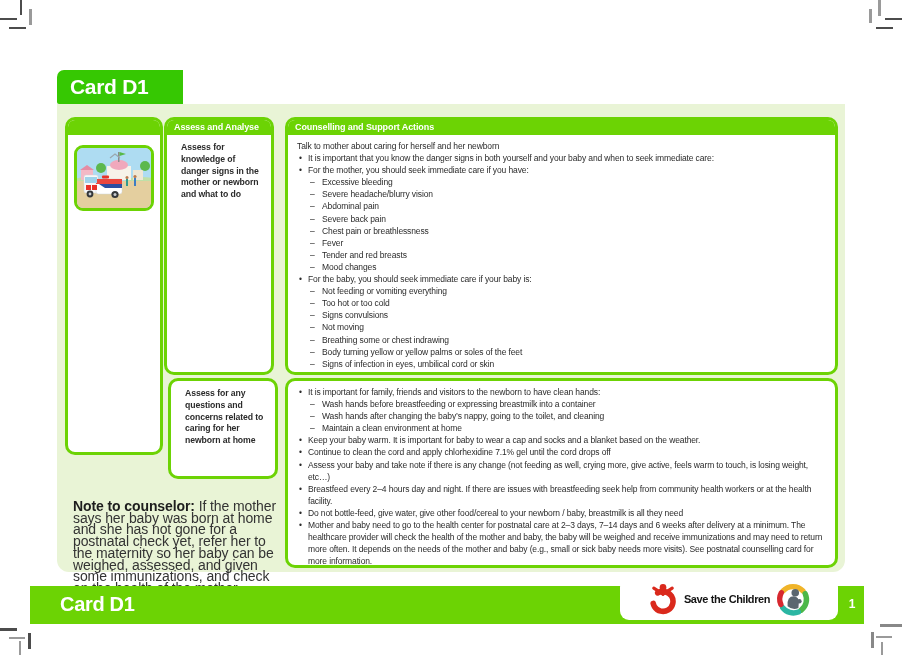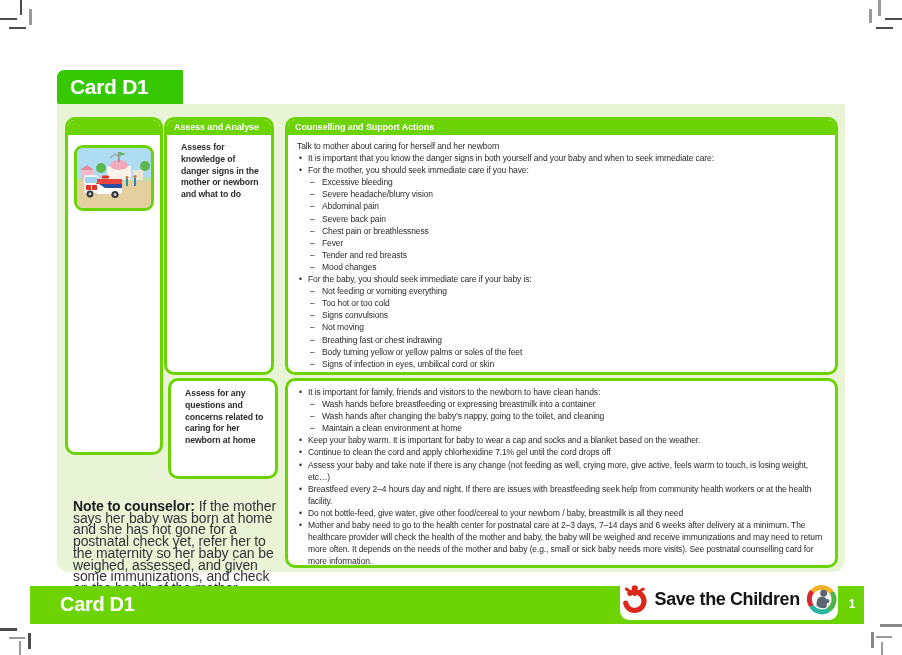--- a/index.html
+++ b/index.html
@@ -76,21 +76,21 @@
   .footer-card-label{
     position:absolute;left:60px;top:586px;height:38px;line-height:37px;
     color:#fff;font-weight:bold;font-size:20px;letter-spacing:-0.3px;
   }
   .logo-panel{
     position:absolute;left:620px;top:578px;width:218px;height:42px;
     background:#fff;border-radius:9px;display:flex;align-items:center;
     justify-content:center;gap:5px;
   }
   .stc-wordmark{
-    font-weight:bold;font-size:18px;color:#141414;letter-spacing:-0.4px;
+    font-weight:bold;font-size:11px;color:#141414;letter-spacing:-0.4px;
     white-space:nowrap;
   }
   .page-number{
     position:absolute;left:840px;top:586px;width:24px;height:38px;
     line-height:37px;text-align:center;color:#fff;font-weight:bold;font-size:12px;
   }
 </style>
 </head>
 <body>
 
@@ -234,21 +234,21 @@
       <div class="li dash">
         <span class="marker">–</span>
         <span>Signs convulsions</span>
       </div>
       <div class="li dash">
         <span class="marker">–</span>
         <span>Not moving</span>
       </div>
       <div class="li dash">
         <span class="marker">–</span>
-        <span>Breathing fast or chest indrawing</span>
+        <span>Breathing some or chest indrawing</span>
       </div>
       <div class="li dash">
         <span class="marker">–</span>
         <span>Body turning yellow or yellow palms or soles of the feet</span>
       </div>
       <div class="li dash">
         <span class="marker">–</span>
         <span>Signs of infection in eyes, umbilical cord or skin</span>
       </div>
     </div>

